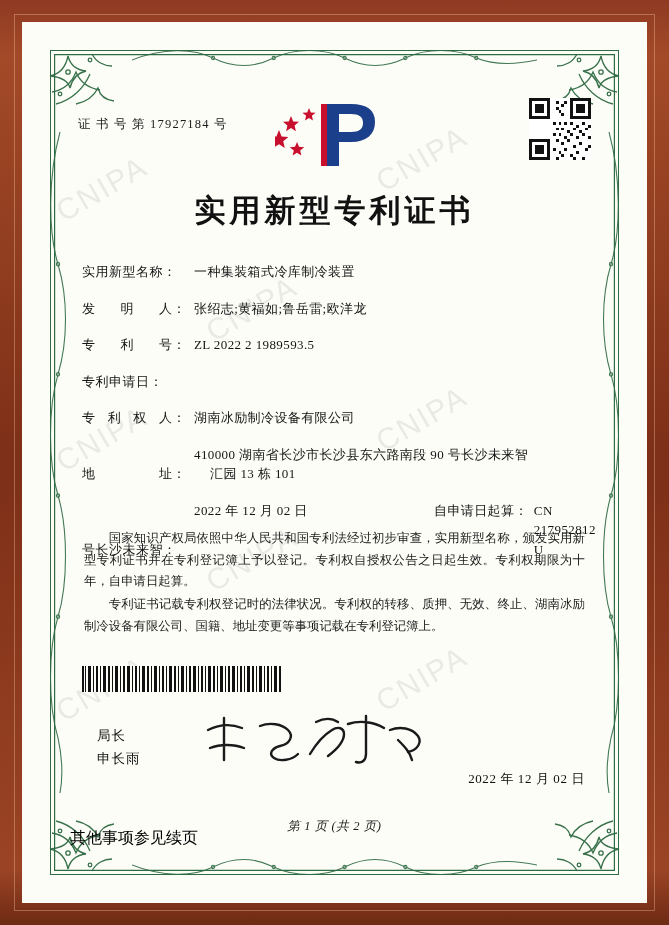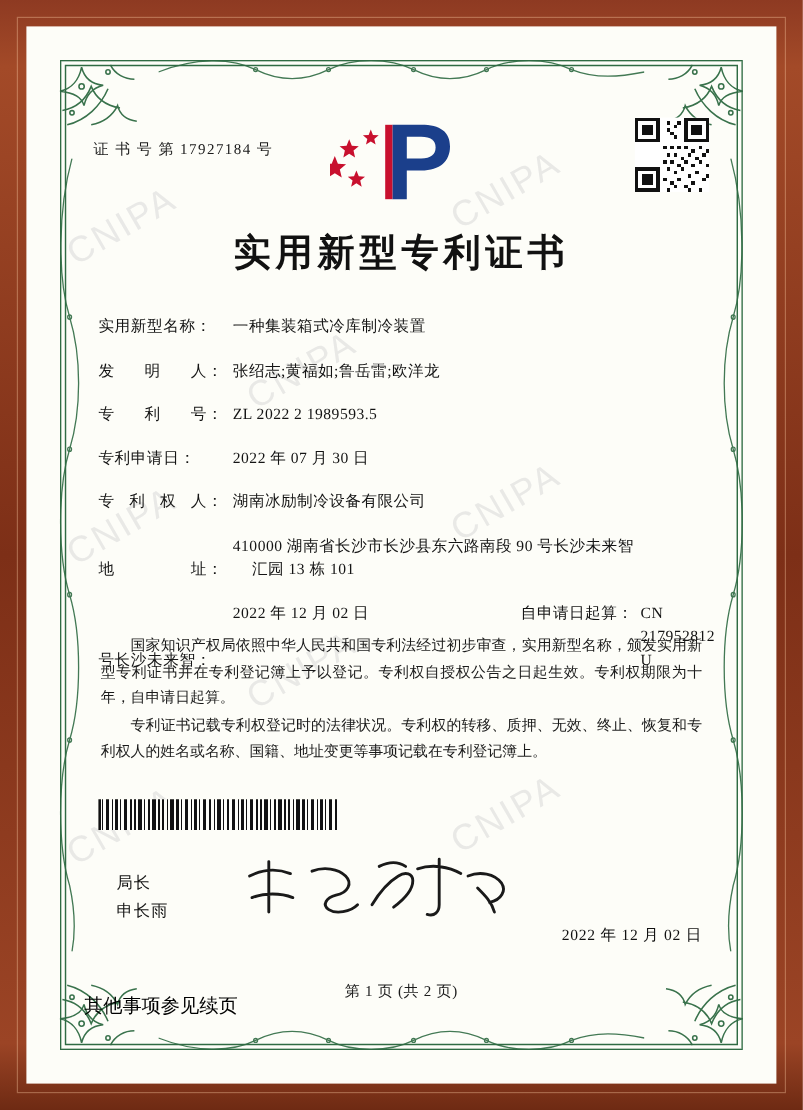--- a/index.html
+++ b/index.html
@@ -229,20 +229,21 @@
   }
 
   .page-no {
     position: absolute;
     left: 0; right: 0;
     top: 748px;
     text-align: center;
     font-size: 12.5px;
     color: #1a1a1a;
     letter-spacing: 0.6px;
+    font-style: italic;
   }
   .footnote-wrap {
     position: absolute;
     left: 0; right: 0;
     bottom: 6px;
     text-align: left;
   }
 </style>
 </head>
 <body>
@@ -456,21 +457,20 @@
           <div class="field-label spaced">
             <span>专</span>
             <span>利</span>
             <span>号：</span>
           </div>
           <div class="field-value">ZL 2022 2 1989593.5</div>
         </div>
 
         <div class="field-row">
           <div class="field-label">专利申请日：</div>
-          <div class="field-value">2022 年 07 月 30 日</div>
         </div>
 
         <div class="field-row">
           <div class="field-label spaced">
             <span>专</span>
             <span>利</span>
             <span>权</span>
             <span>人：</span>
           </div>
           <div class="field-value">湖南冰励制冷设备有限公司</div>
@@ -495,21 +495,21 @@
               <span class="right-label">自申请日起算：</span>
               <span>CN 217952812 U</span>
             </div>
           </div>
         </div>
 
       </div>
 
       <div class="body-text">
         <p>国家知识产权局依照中华人民共和国专利法经过初步审查，实用新型名称，颁发实用新型专利证书并在专利登记簿上予以登记。专利权自授权公告之日起生效。专利权期限为十年，自申请日起算。</p>
-        <p>专利证书记载专利权登记时的法律状况。专利权的转移、质押、无效、终止、恢复和专利权人的姓名或名称、国籍、地址变更等事项记载在专利登记簿上。</p>
+        <p>专利证书记载专利权登记时的法律状况。专利权的转移、质押、无效、终止、湖南冰励制冷设备有限公司、国籍、地址变更等事项记载在专利登记簿上。</p>
       </div>
 
       <div class="barcode">
         <svg viewBox="0 0 200 26" width="200" height="26" shape-rendering="crispEdges">
           <rect width="200" height="26" fill="#fdfdf8"></rect>
           <g fill="#111">
             <rect x="0" y="0" width="2" height="26"></rect>
               <rect x="3" y="0" width="1" height="26"></rect>
             <rect x="6" y="0" width="3" height="26"></rect>
               <rect x="11" y="0" width="1" height="26"></rect>

